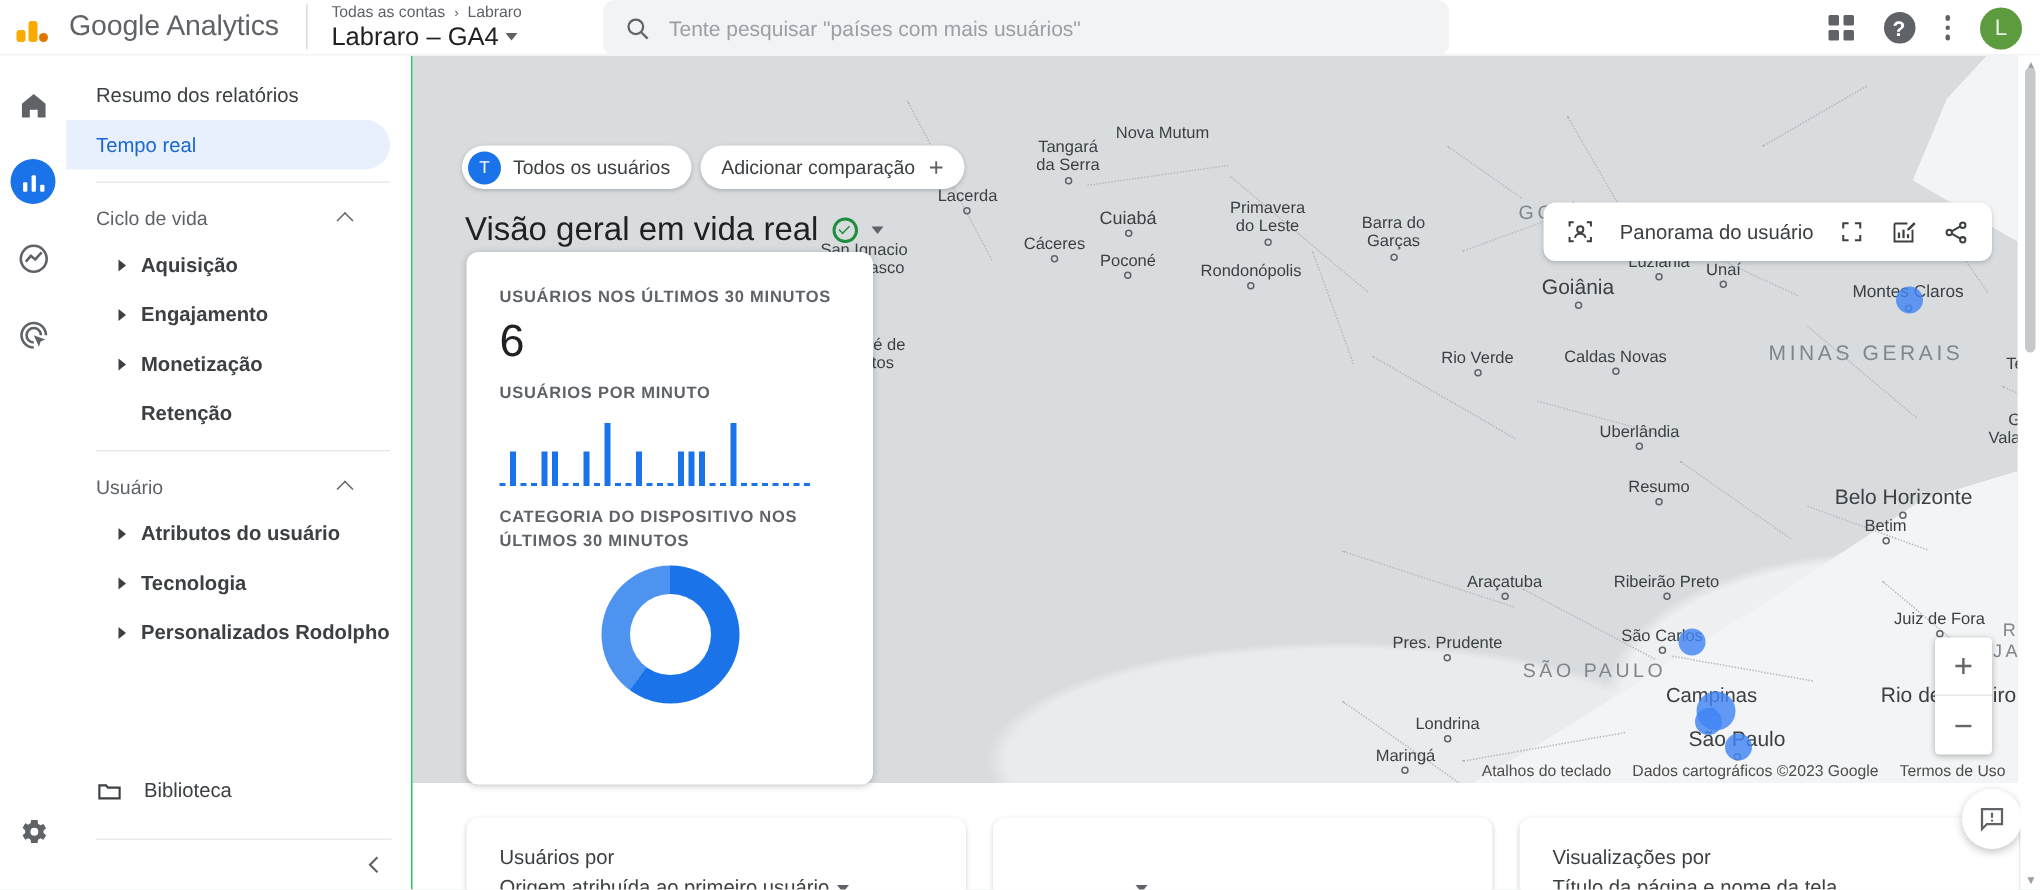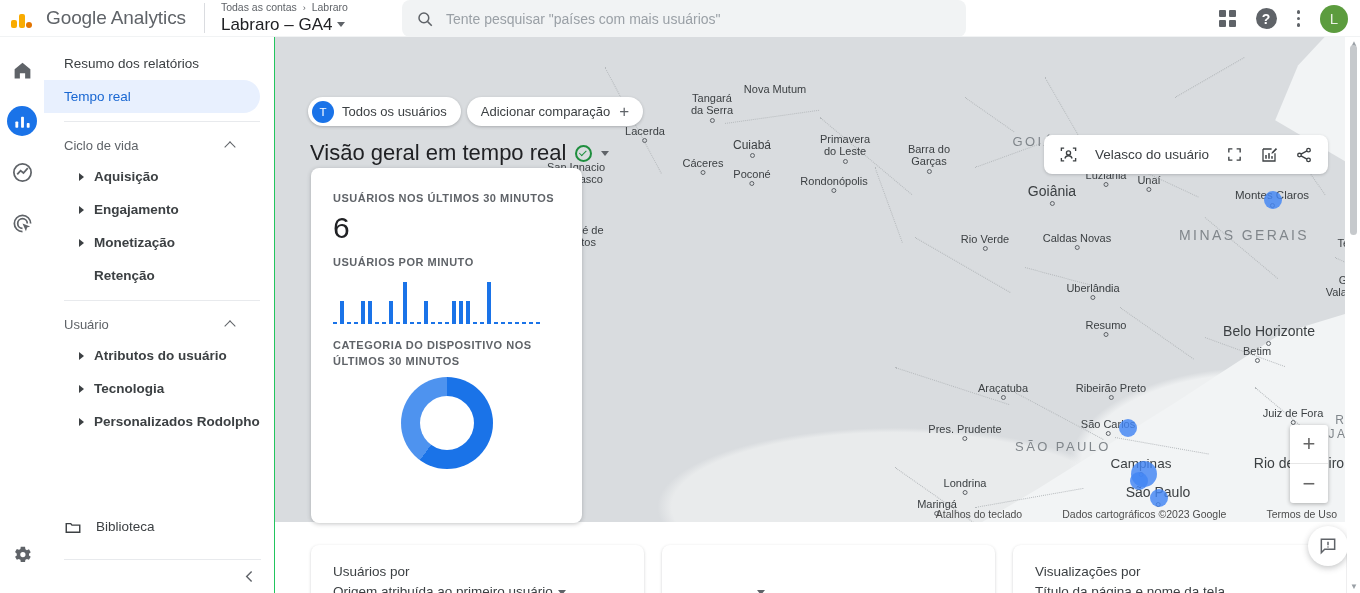--- a/index.html
+++ b/index.html
@@ -205,21 +205,21 @@
   .zoom-ctl {
     position: absolute; right: 17px; top: 388px; width: 38px; background: #fff;
     border-radius: 3px; box-shadow: 0 1px 4px rgba(0,0,0,.3); z-index: 12;
   }
   .zoom-ctl div {
     height: 39px; display: flex; align-items: center; justify-content: center;
     color: #666; font-size: 22px; line-height: 1;
   }
   .zoom-ctl div:first-child { border-bottom: 1px solid #e6e6e6; }
   .map-footer {
-    position: absolute; bottom: 2px; right: 8px; display: flex; gap: 40px;
+    position: absolute; bottom: 2px; right: 8px; display: flex; gap: 14px;
     font-size: 10.5px; color: #4d4d4d; z-index: 12; white-space: nowrap;
   }
 
   
   .rt-card {
     position: absolute; top: 168px; left: 311px; width: 271px; height: 355px;
     background: #fff; border-radius: 8px; box-shadow: 0 1px 4px rgba(60,64,67,.3);
     z-index: 20; padding: 22px 22px 0 22px;
   }
   .rt-cap {
@@ -630,35 +630,35 @@
         <span class="seg-av">T</span>
         <span>Todos os usuários</span>
       </div>
       <div class="chip">
         <span>Adicionar comparação</span>
         <span class="plus">+</span>
       </div>
     </div>
 
     <div class="page-title">
-      <span>Visão geral em tempo real</span>
+      <span>Visão geral em vida real</span>
       <span class="ok-circle"></span>
       <span class="caret-d"></span>
     </div>
 
     <div class="pano-bar">
       <svg width="19" height="19" viewBox="0 0 24 24" fill="none" stroke="#3c4043" stroke-width="1.7">
         <polyline points="3,7.5 3,4 6.5,4"></polyline>
           <polyline points="17.5,4 21,4 21,7.5"></polyline>
         <polyline points="21,16.5 21,20 17.5,20"></polyline>
           <polyline points="6.5,20 3,20 3,16.5"></polyline>
         <circle cx="12" cy="10" r="2.6"></circle>
           <path d="M7.5 17c.6-2.3 2.4-3.4 4.5-3.4s3.9 1.1 4.5 3.4"></path>
       </svg>
-      <span>Velasco do usuário</span>
+      <span>Panorama do usuário</span>
       <svg width="17" height="17" viewBox="0 0 24 24" fill="none" stroke="#3c4043" stroke-width="1.9">
         <polyline points="4,9 4,4 9,4"></polyline>
           <polyline points="15,4 20,4 20,9"></polyline>
         <polyline points="20,15 20,20 15,20"></polyline>
           <polyline points="9,20 4,20 4,15"></polyline>
       </svg>
       <svg width="18" height="18" viewBox="0 0 24 24" fill="none" stroke="#3c4043" stroke-width="1.7">
         <path d="M4 4h11.5M4 4v16h16V9.5"></path>
           <rect x="7" y="12" width="2" height="5" fill="#3c4043" stroke="none"></rect>
         <rect x="11" y="9.5" width="2" height="7.5" fill="#3c4043" stroke="none"></rect>

